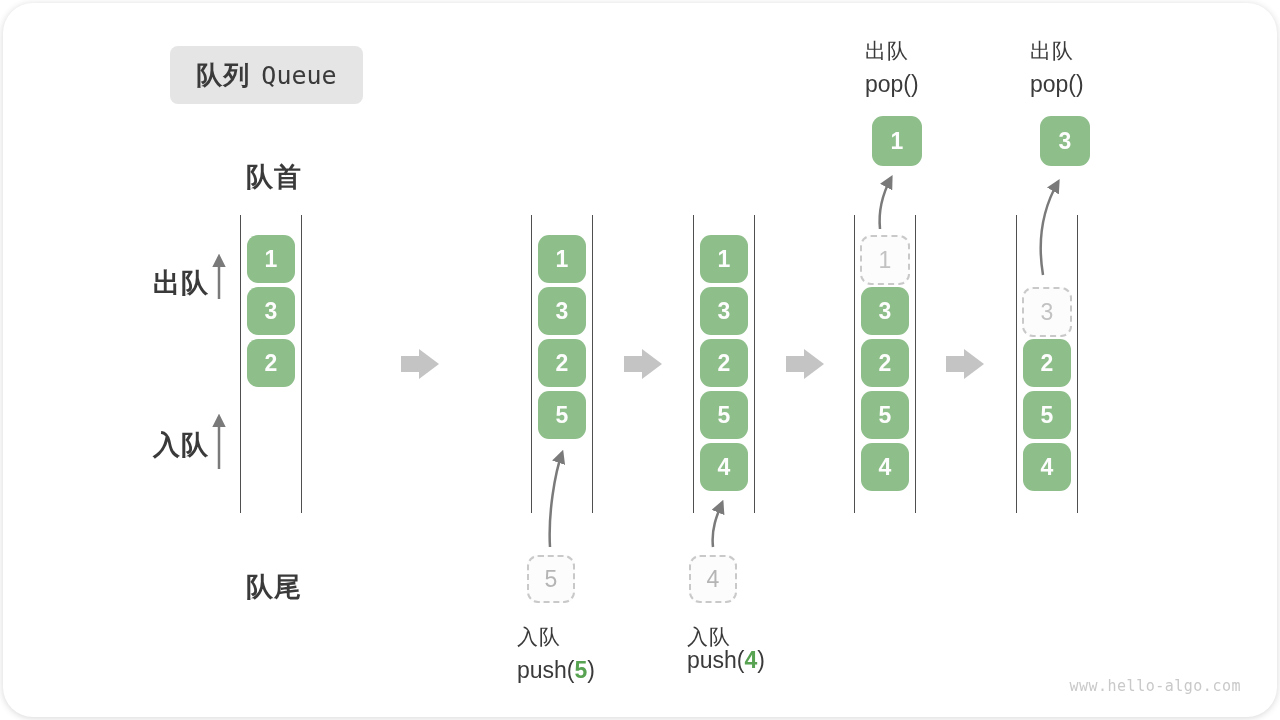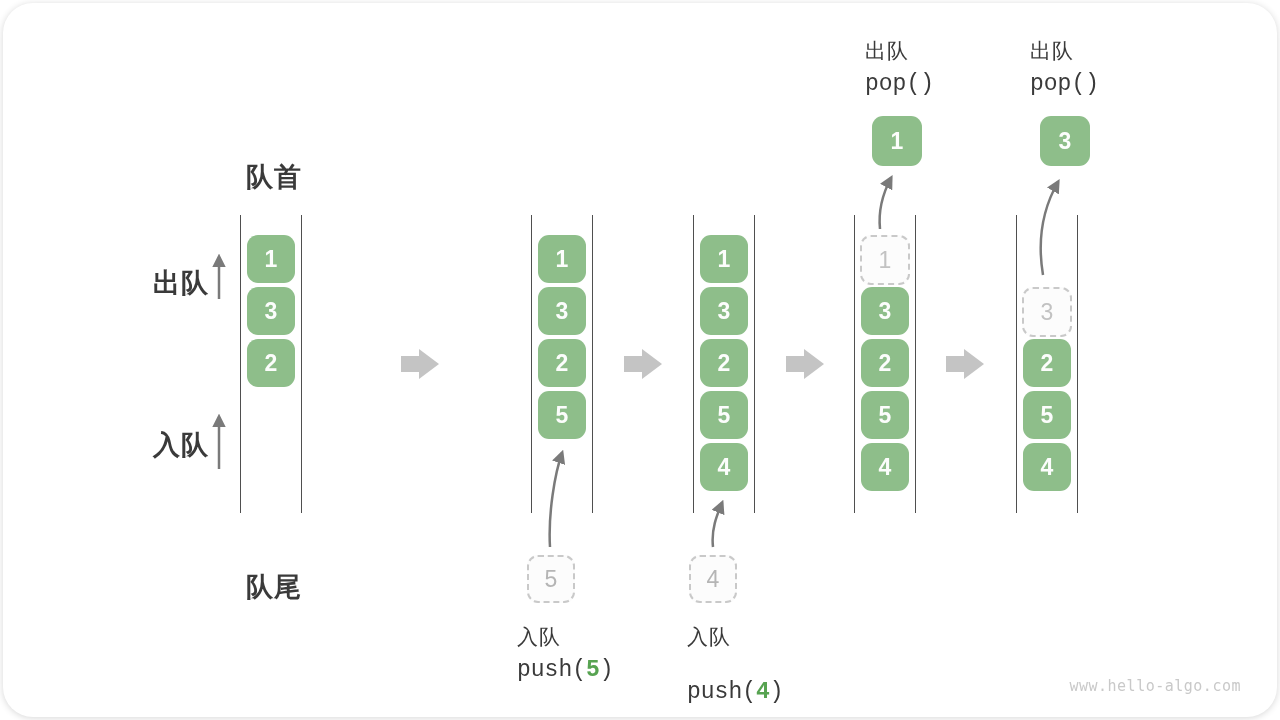--- a/index.html
+++ b/index.html
@@ -35,21 +35,21 @@
           font-size:23px; font-weight:700; }
   .ghost, .staged { position:absolute; display:flex; align-items:center;
           justify-content:center; border:2px dashed var(--ghost-b);
           border-radius:11px; background:#FCFCFC; font-size:23px; }
   .ghost  { color:var(--ghost-t); }
   .staged { color:var(--stage-t); }
 
   .op-line1 { position:absolute; font-size:21px; font-weight:500; color:var(--ink);
               letter-spacing:1px; white-space:nowrap; }
   .op-line2 { position:absolute; font-size:23px; color:var(--ink); white-space:nowrap;
-              font-family:Liberation Mono, monospace; }
+              font-family:Liberation Sans, sans-serif; }
   .op-arg { color:var(--arg-green); font-weight:700; }
 
   .watermark { position:absolute; right:36px; top:674px; font-size:15px;
                color:var(--mark); letter-spacing:.5px;
                font-family:"DejaVu Sans Mono","Liberation Mono",monospace; }
 </style>
 </head>
 <body>
 
 <div id="canvas">
@@ -69,20 +69,24 @@
     <line class="flow" x1="216" y1="296" x2="216" y2="254" marker-end="url(#ah)"></line>
     <line class="flow" x1="216" y1="466" x2="216" y2="414" marker-end="url(#ah)"></line>
 
     <path class="flow" d="M 547,544 C 545,510 552,470 559,450" marker-end="url(#ah)"></path>
     <path class="flow" d="M 710,544 C 708,526 714,512 719,500" marker-end="url(#ah)"></path>
 
     <path class="flow" d="M 877,226 C 875,206 880,190 888,175" marker-end="url(#ah)"></path>
     <path class="flow" d="M 1040,272 C 1033,230 1043,200 1055,179" marker-end="url(#ah)"></path>
   </svg>
 
+  <div class="title-box">
+    <span class="title-zh">队列</span>
+    <span class="title-en">Queue</span>
+  </div>
 
   <div class="side-label" style="left:243px; top:156px;">队首</div>
   <div class="side-label" style="left:243px; top:566px;">队尾</div>
   <div class="side-label" style="left:150px; top:262px;">出队</div>
   <div class="side-label" style="left:150px; top:424px;">入队</div>
 
   <div id="states-layer">
       <div class="container" style="left: 237px; top: 212px; width: 62px; height: 298px;"></div>
       <div class="cell" style="left: 244px; top: 232px; width: 48px; height: 48px;">1</div>
       <div class="cell" style="left: 244px; top: 284px; width: 48px; height: 48px;">3</div>
@@ -96,21 +100,21 @@
       <div class="op-line1" style="left: 514px; top: 620px; width: 120px; height: 28px;">入队</div>
       <div class="op-line2" style="left: 514px; top: 654px; width: 160px; height: 30px;"><span>push(</span><span class="op-arg">5</span><span>)</span></div>
       <div class="container" style="left: 690px; top: 212px; width: 62px; height: 298px;"></div>
       <div class="cell" style="left: 697px; top: 232px; width: 48px; height: 48px;">1</div>
       <div class="cell" style="left: 697px; top: 284px; width: 48px; height: 48px;">3</div>
       <div class="cell" style="left: 697px; top: 336px; width: 48px; height: 48px;">2</div>
       <div class="cell" style="left: 697px; top: 388px; width: 48px; height: 48px;">5</div>
       <div class="cell" style="left: 697px; top: 440px; width: 48px; height: 48px;">4</div>
       <div class="staged" style="left: 686px; top: 552px; width: 48px; height: 48px;">4</div>
       <div class="op-line1" style="left: 684px; top: 620px; width: 120px; height: 28px;">入队</div>
-      <div class="op-line2" style="left: 684px; top: 676px; width: 160px; height: 30px;"><span>push(</span><span class="op-arg">4</span><span>)</span></div>
+      <div class="op-line2" style="left: 684px; top: 644px; width: 160px; height: 30px;"><span>push(</span><span class="op-arg">4</span><span>)</span></div>
       <div class="container" style="left: 851px; top: 212px; width: 62px; height: 298px;"></div>
       <div class="cell" style="left: 858px; top: 284px; width: 48px; height: 48px;">3</div>
       <div class="cell" style="left: 858px; top: 336px; width: 48px; height: 48px;">2</div>
       <div class="cell" style="left: 858px; top: 388px; width: 48px; height: 48px;">5</div>
       <div class="cell" style="left: 858px; top: 440px; width: 48px; height: 48px;">4</div>
       <div class="ghost" style="left: 857px; top: 232px; width: 50px; height: 50px;">1</div>
       <div class="cell" style="left: 869px; top: 113px; width: 50px; height: 50px;">1</div>
       <div class="op-line1" style="left: 862px; top: 34px; width: 120px; height: 28px;">出队</div>
       <div class="op-line2" style="left: 862px; top: 68px; width: 160px; height: 30px;"><span>pop(</span><span class="op-arg"></span><span>)</span></div>
       <div class="container" style="left: 1013px; top: 212px; width: 62px; height: 298px;"></div>

